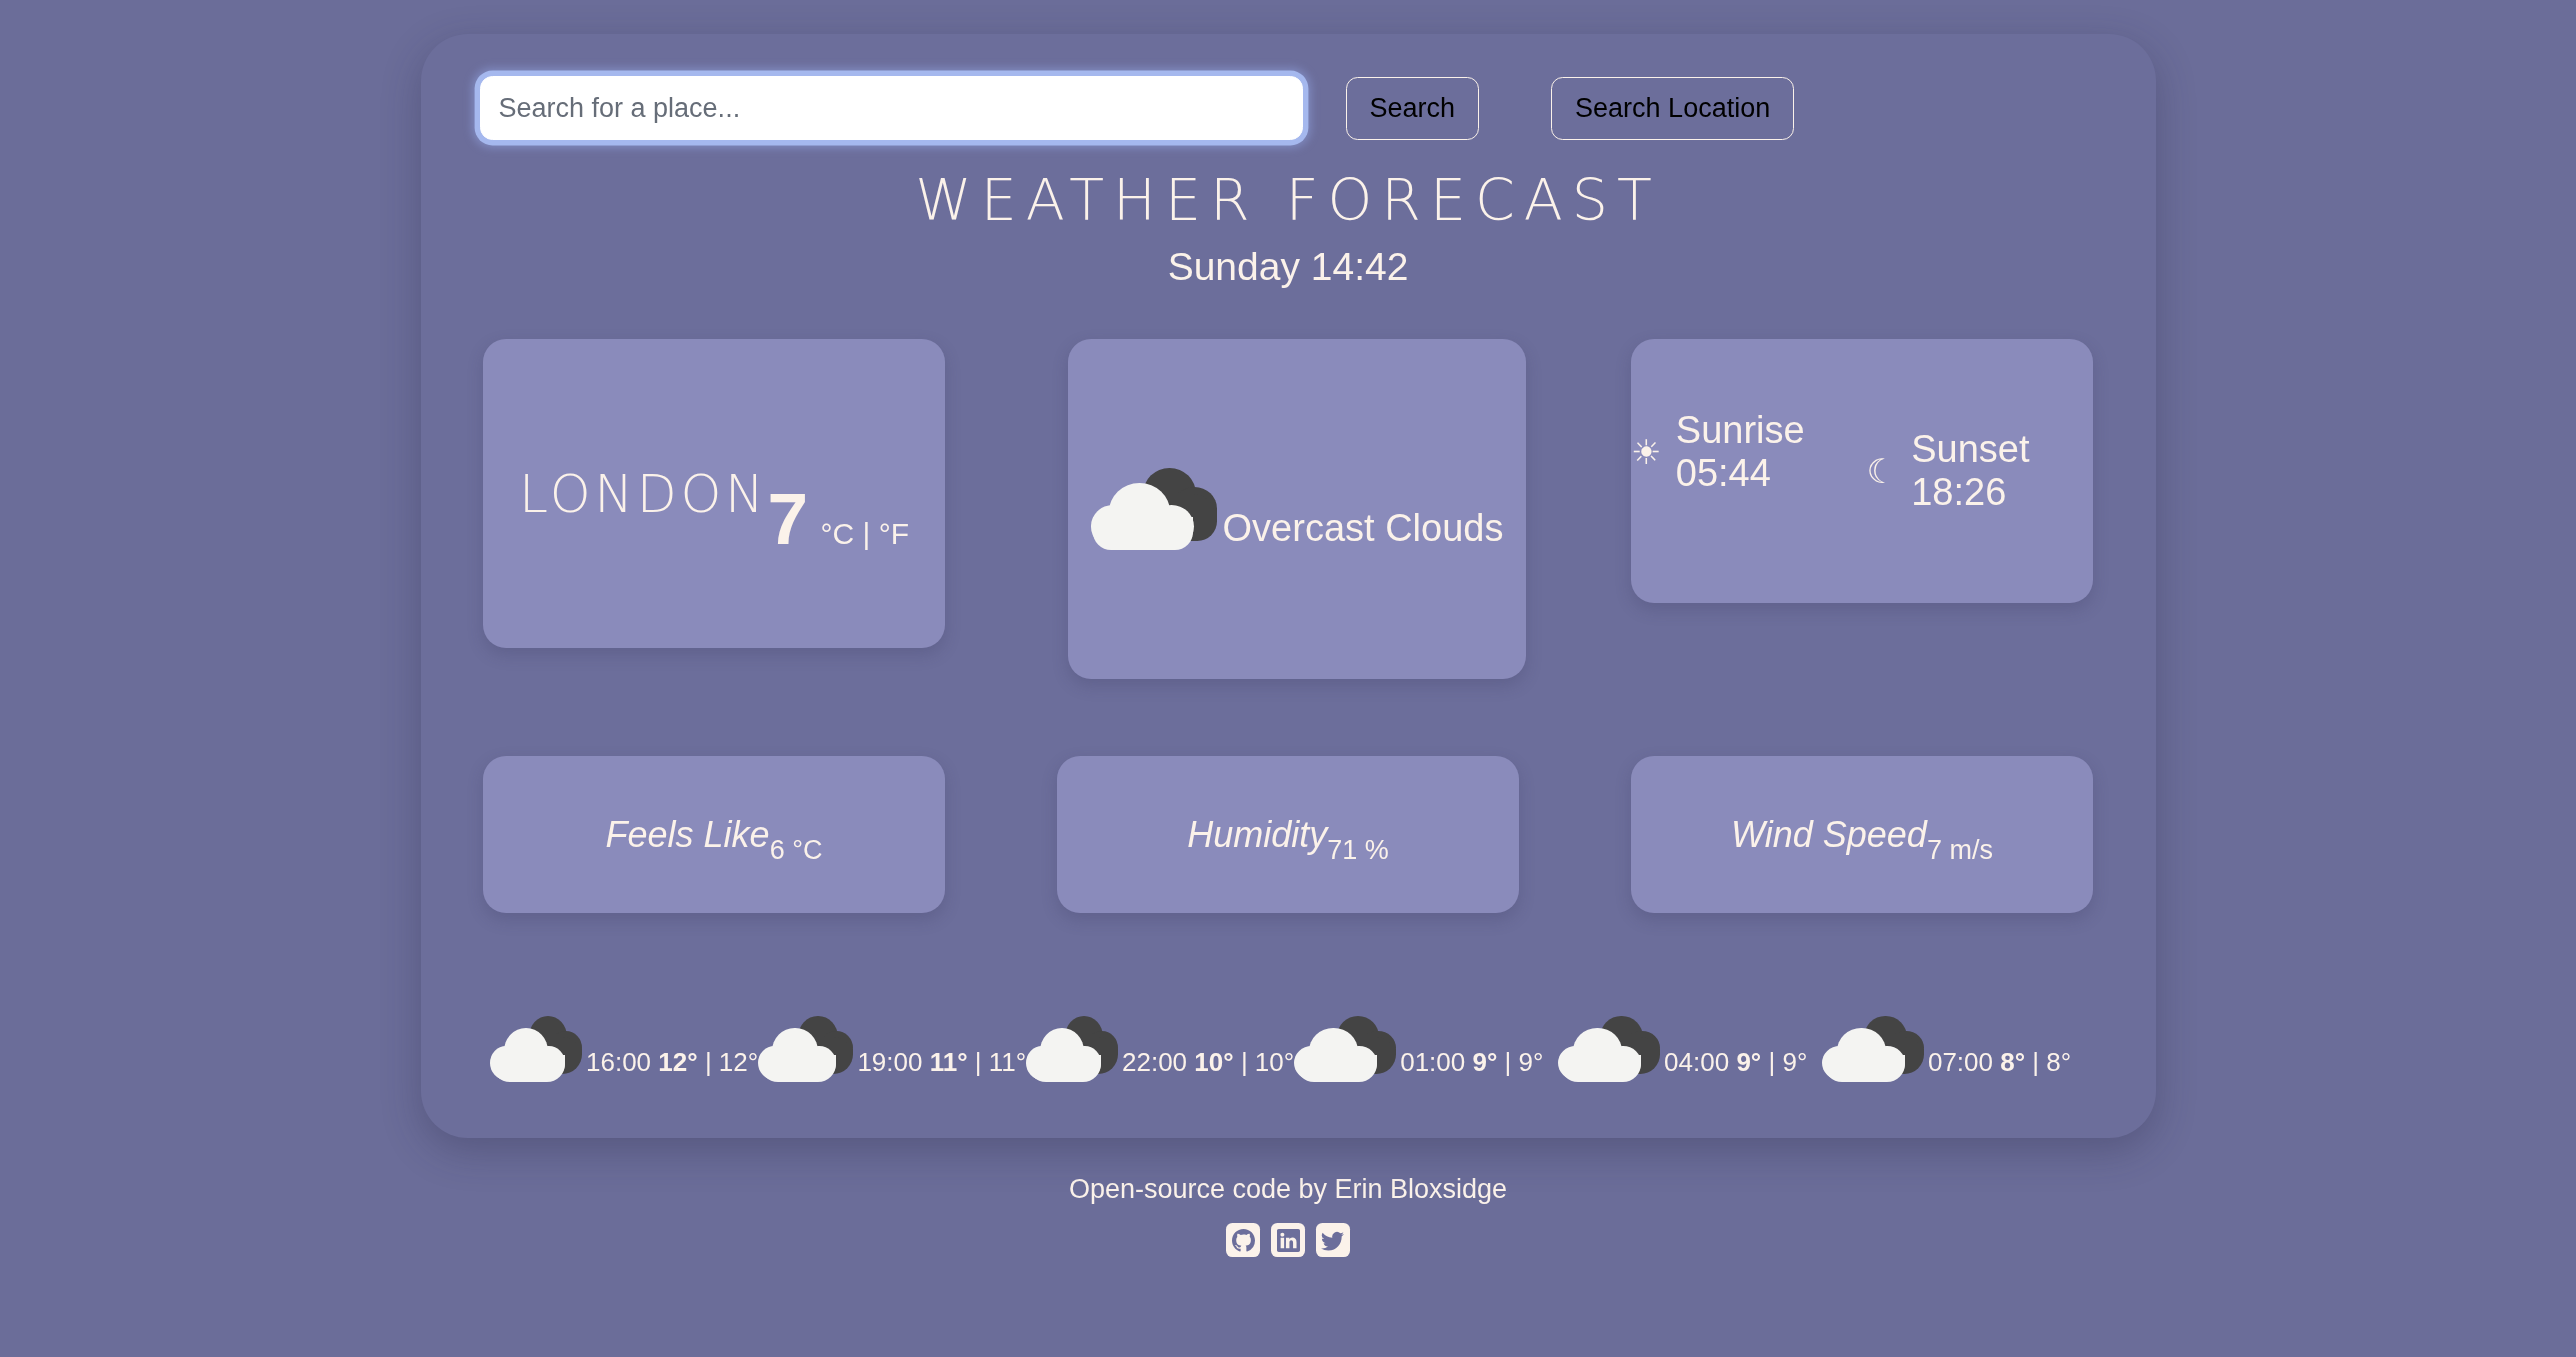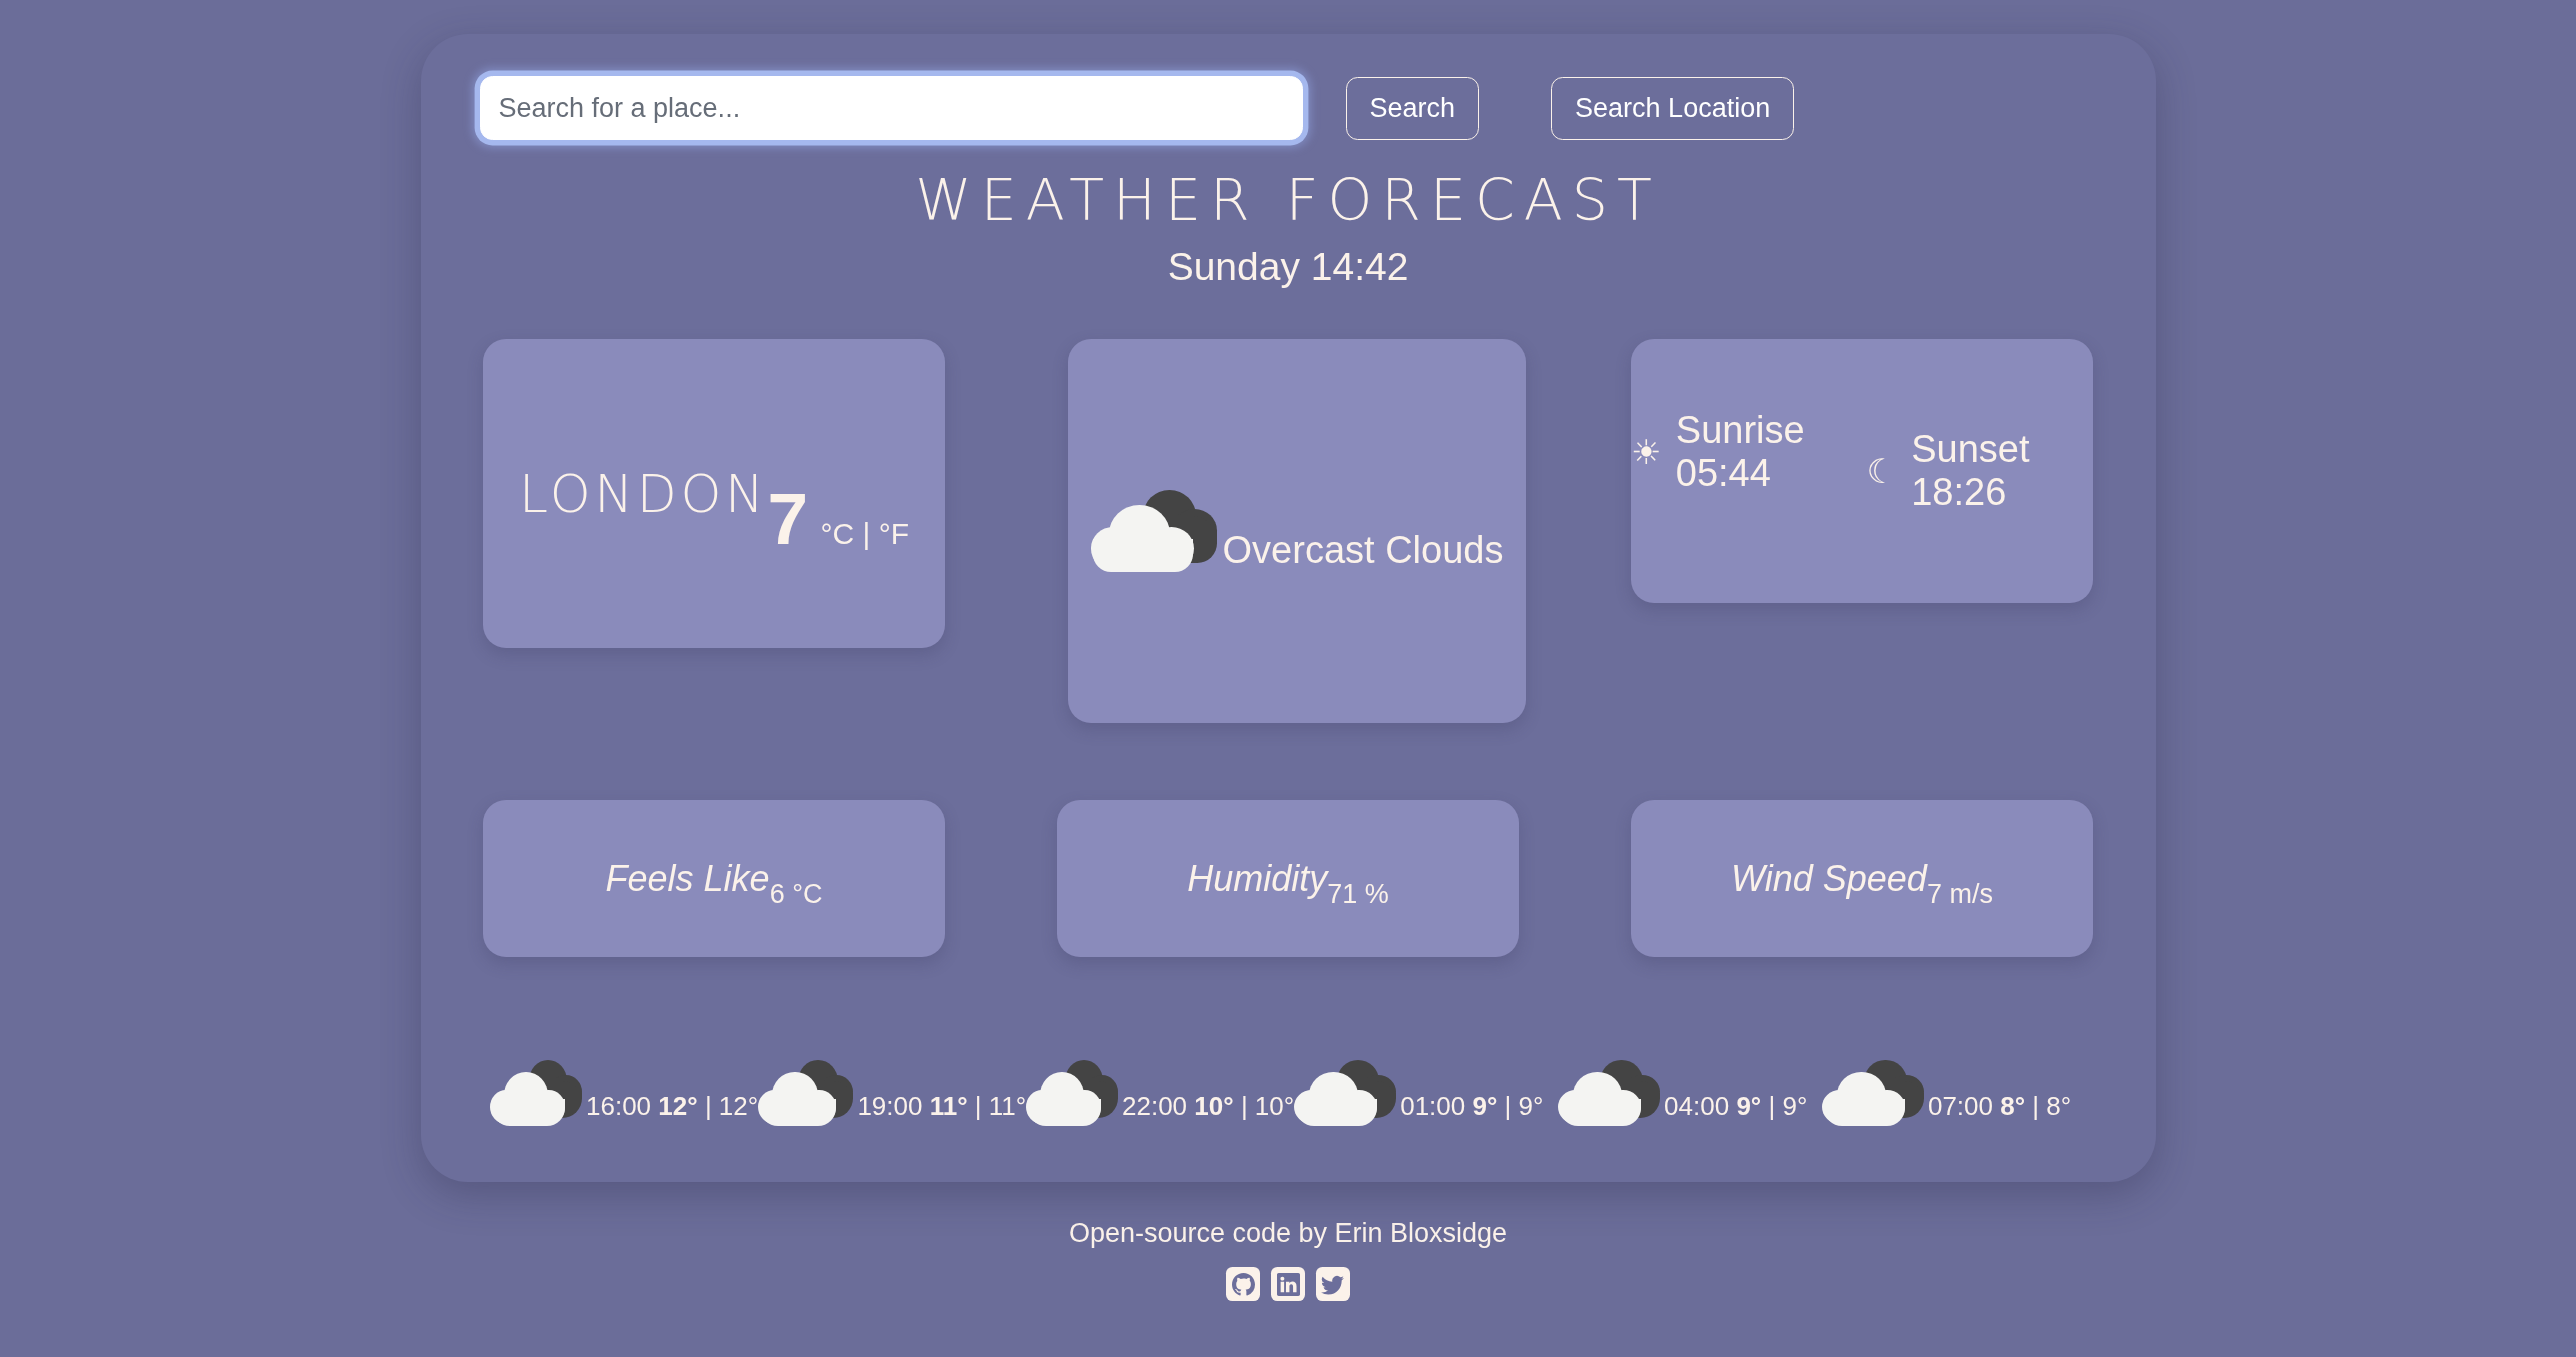--- a/index.html
+++ b/index.html
@@ -51,21 +51,21 @@
     padding: 0 18px;
     box-shadow: 0 0 0 5.4px rgba(168,186,240,0.95), 0 0 9px 7.2px rgba(150,170,235,0.45);
   }
   #search-input::placeholder { color: #666d78; opacity: 1; }
 
   .pill-btn {
     height: 63px;
     border-radius: 11.6px;
     border: 1.8px solid #FBF2EA;
     background: transparent;
-    color: #ffffff;
+    color: #000000;
     font-family: "Liberation Sans", sans-serif;
     font-size: 27px;
     cursor: pointer;
     padding: 0 23px;
     white-space: nowrap;
   }
   #search-button { margin-left: 43px; }
   #current-location-button { margin-left: 72px; }
 
   
@@ -100,21 +100,21 @@
 
   
   #top-row {
     display: flex;
     justify-content: space-between;
     align-items: flex-start;
     margin-top: 50px;
     padding: 0 12.5px;
   }
   #location-card { width: 462px; height: 309px; }
-  #condition-card { width: 458px; height: 384px; margin-left: 18px; }
+  #condition-card { width: 458px; height: 340px; margin-left: 18px; }
   #suntimes-card  { width: 462px; height: 264px; }
 
   #city-name {
     font-size: 52px;
     font-weight: 300;
     letter-spacing: 3.6px;
     font-family: "DejaVu Sans", sans-serif;
     color: #FBF2EA;
   }
   #temp-block {

